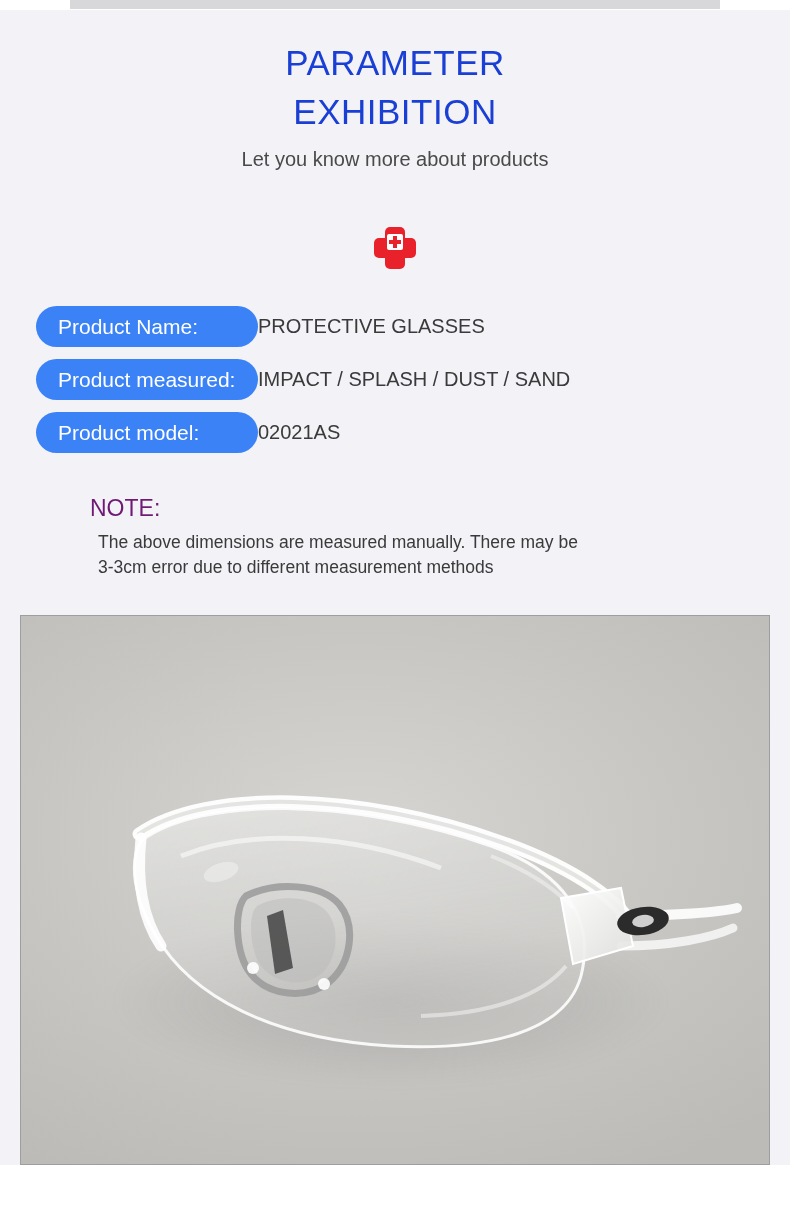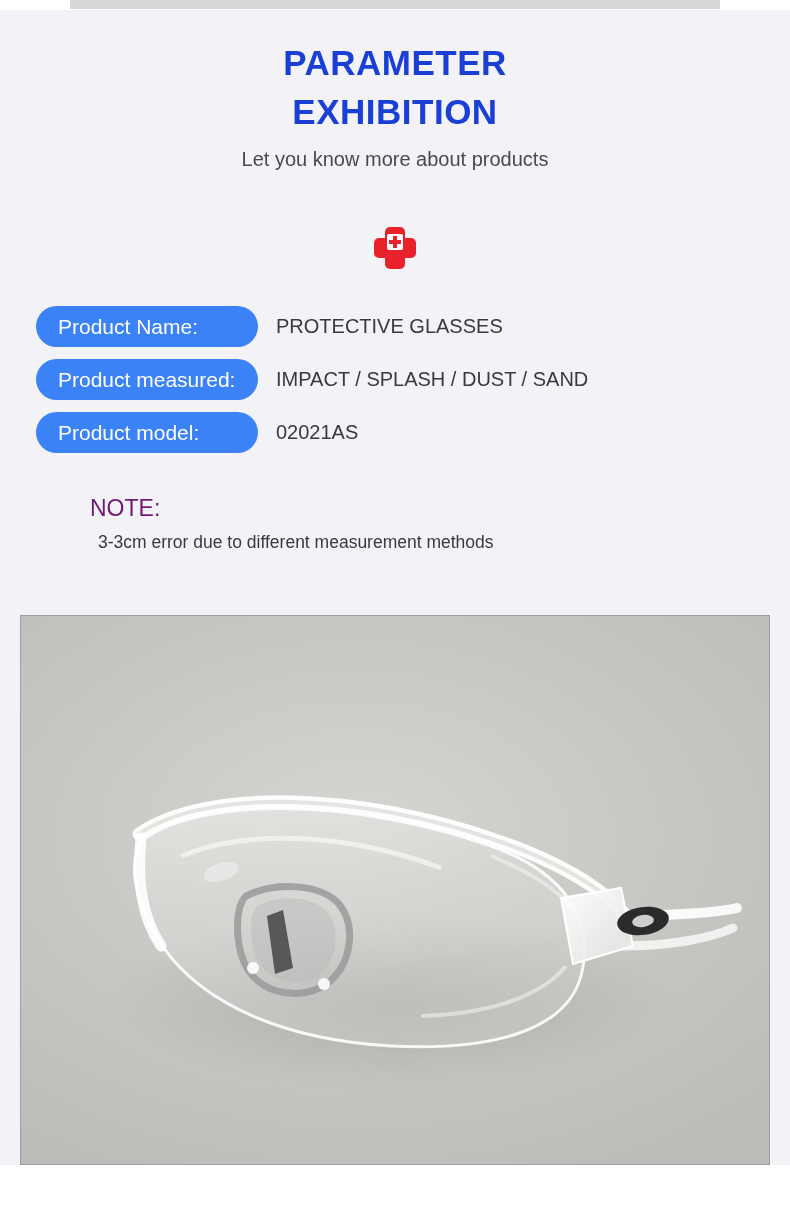--- a/index.html
+++ b/index.html
@@ -34,21 +34,21 @@
   }
   .header {
     position: absolute;
     top: 38px;
     left: 0;
     width: 790px;
     text-align: center;
   }
   .title {
     font-size: 35px;
-    font-weight: bold;
+    font-weight: normal;
     color: #1a3fd4;
     line-height: 49px;
     letter-spacing: 0.5px;
   }
   .subtitle {
     margin-top: 12px;
     font-size: 20px;
     color: #4a4a4a;
     font-weight: 400;
   }
@@ -108,21 +108,20 @@
     color: #ffffff;
     border-radius: 21px;
     height: 41px;
     line-height: 41px;
     padding: 0 22px;
     font-size: 21px;
     min-width: 222px;
     white-space: nowrap;
   }
   .spec-value {
-    margin-left: 18px;
     font-size: 20px;
     color: #3a3a3a;
     white-space: nowrap;
   }
 
   .note-block {
     position: absolute;
     top: 495px;
     left: 90px;
     width: 660px;
@@ -216,20 +215,21 @@
       <div class="spec-value">IMPACT / SPLASH / DUST / SAND</div>
     </div>
     <div class="spec-row">
       <div class="spec-pill">Product model:</div>
       <div class="spec-value">02021AS</div>
     </div>
   </div>
 
   <div class="note-block">
     <div class="note-title">NOTE:</div>
+    <div class="note-text">The above dimensions are measured manually. There may be</div>
     <div class="note-text">3-3cm error due to different measurement methods</div>
   </div>
 
   <div class="photo">
     <div class="photo-inner"></div>
     <div class="photo-shadow"></div>
     <svg class="goggles" viewBox="0 0 750 550">
       <defs>
         <linearGradient id="lensGrad" x1="0" y1="0" x2="0.3" y2="1">
           <stop offset="0%" stop-color="#e9e9e7" stop-opacity="0.85"></stop>

